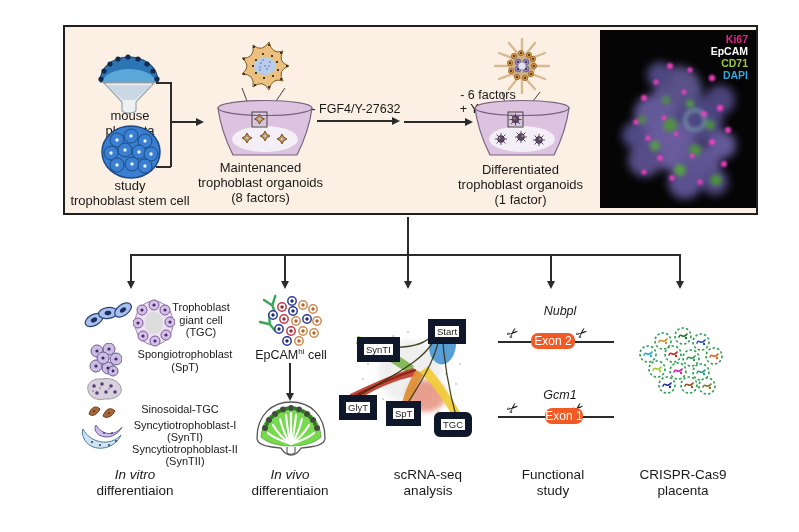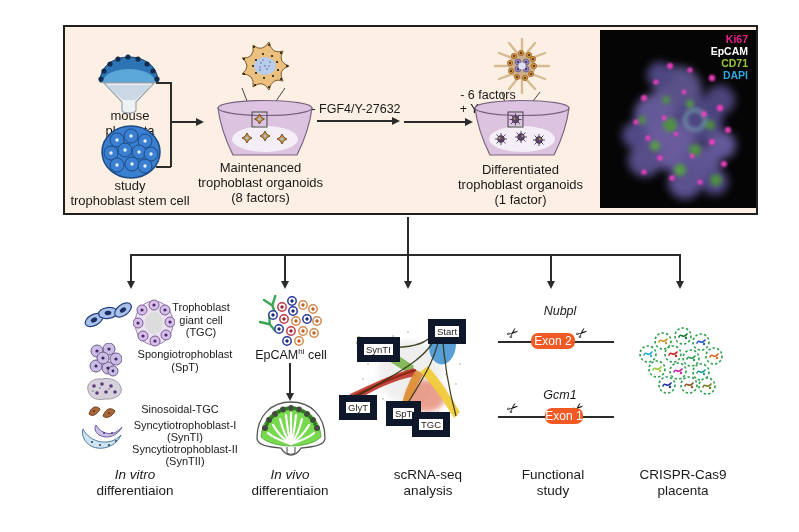--- a/index.html
+++ b/index.html
@@ -599,21 +599,21 @@
       <path d="M88,14 C82,34 48,38 14,28"></path>
       <path d="M90,16 C84,44 44,62 6,84"></path>
       <path d="M92,16 C90,46 68,74 56,96"></path>
       <path d="M94,16 C96,50 102,80 108,102"></path>
     </g>
   </svg>
   <div class="plabel" style="left:428px;top:319px;">Start</div>
   <div class="plabel" style="left:357px;top:337px;">SynTI</div>
   <div class="plabel" style="left:339px;top:395px;">GlyT</div>
   <div class="plabel" style="left:386px;top:401px;">SpT</div>
-  <div class="plabel" style="left:412px;top:412px;">TGC</div>
+  <div class="plabel" style="left:434px;top:412px;border-radius:6px;">TGC</div>
   <div class="cap" style="left:378px;top:467px;width:100px;">
     <div>scRNA-seq</div>
     <div>analysis</div>
   </div>
 
   <div class="gene" style="left:510px;top:304px;">Nubpl</div>
   <div class="hline" style="left:498px;top:341px;width:116px;"></div>
   <span class="scis" style="left:507px;top:325px;">✂</span>
   <span class="scis" style="left:576px;top:325px;">✂</span>
   <div class="exon" style="left: 531px; top: 333px; width: 44px; background: rgb(241, 90, 36);">Exon 2</div>

